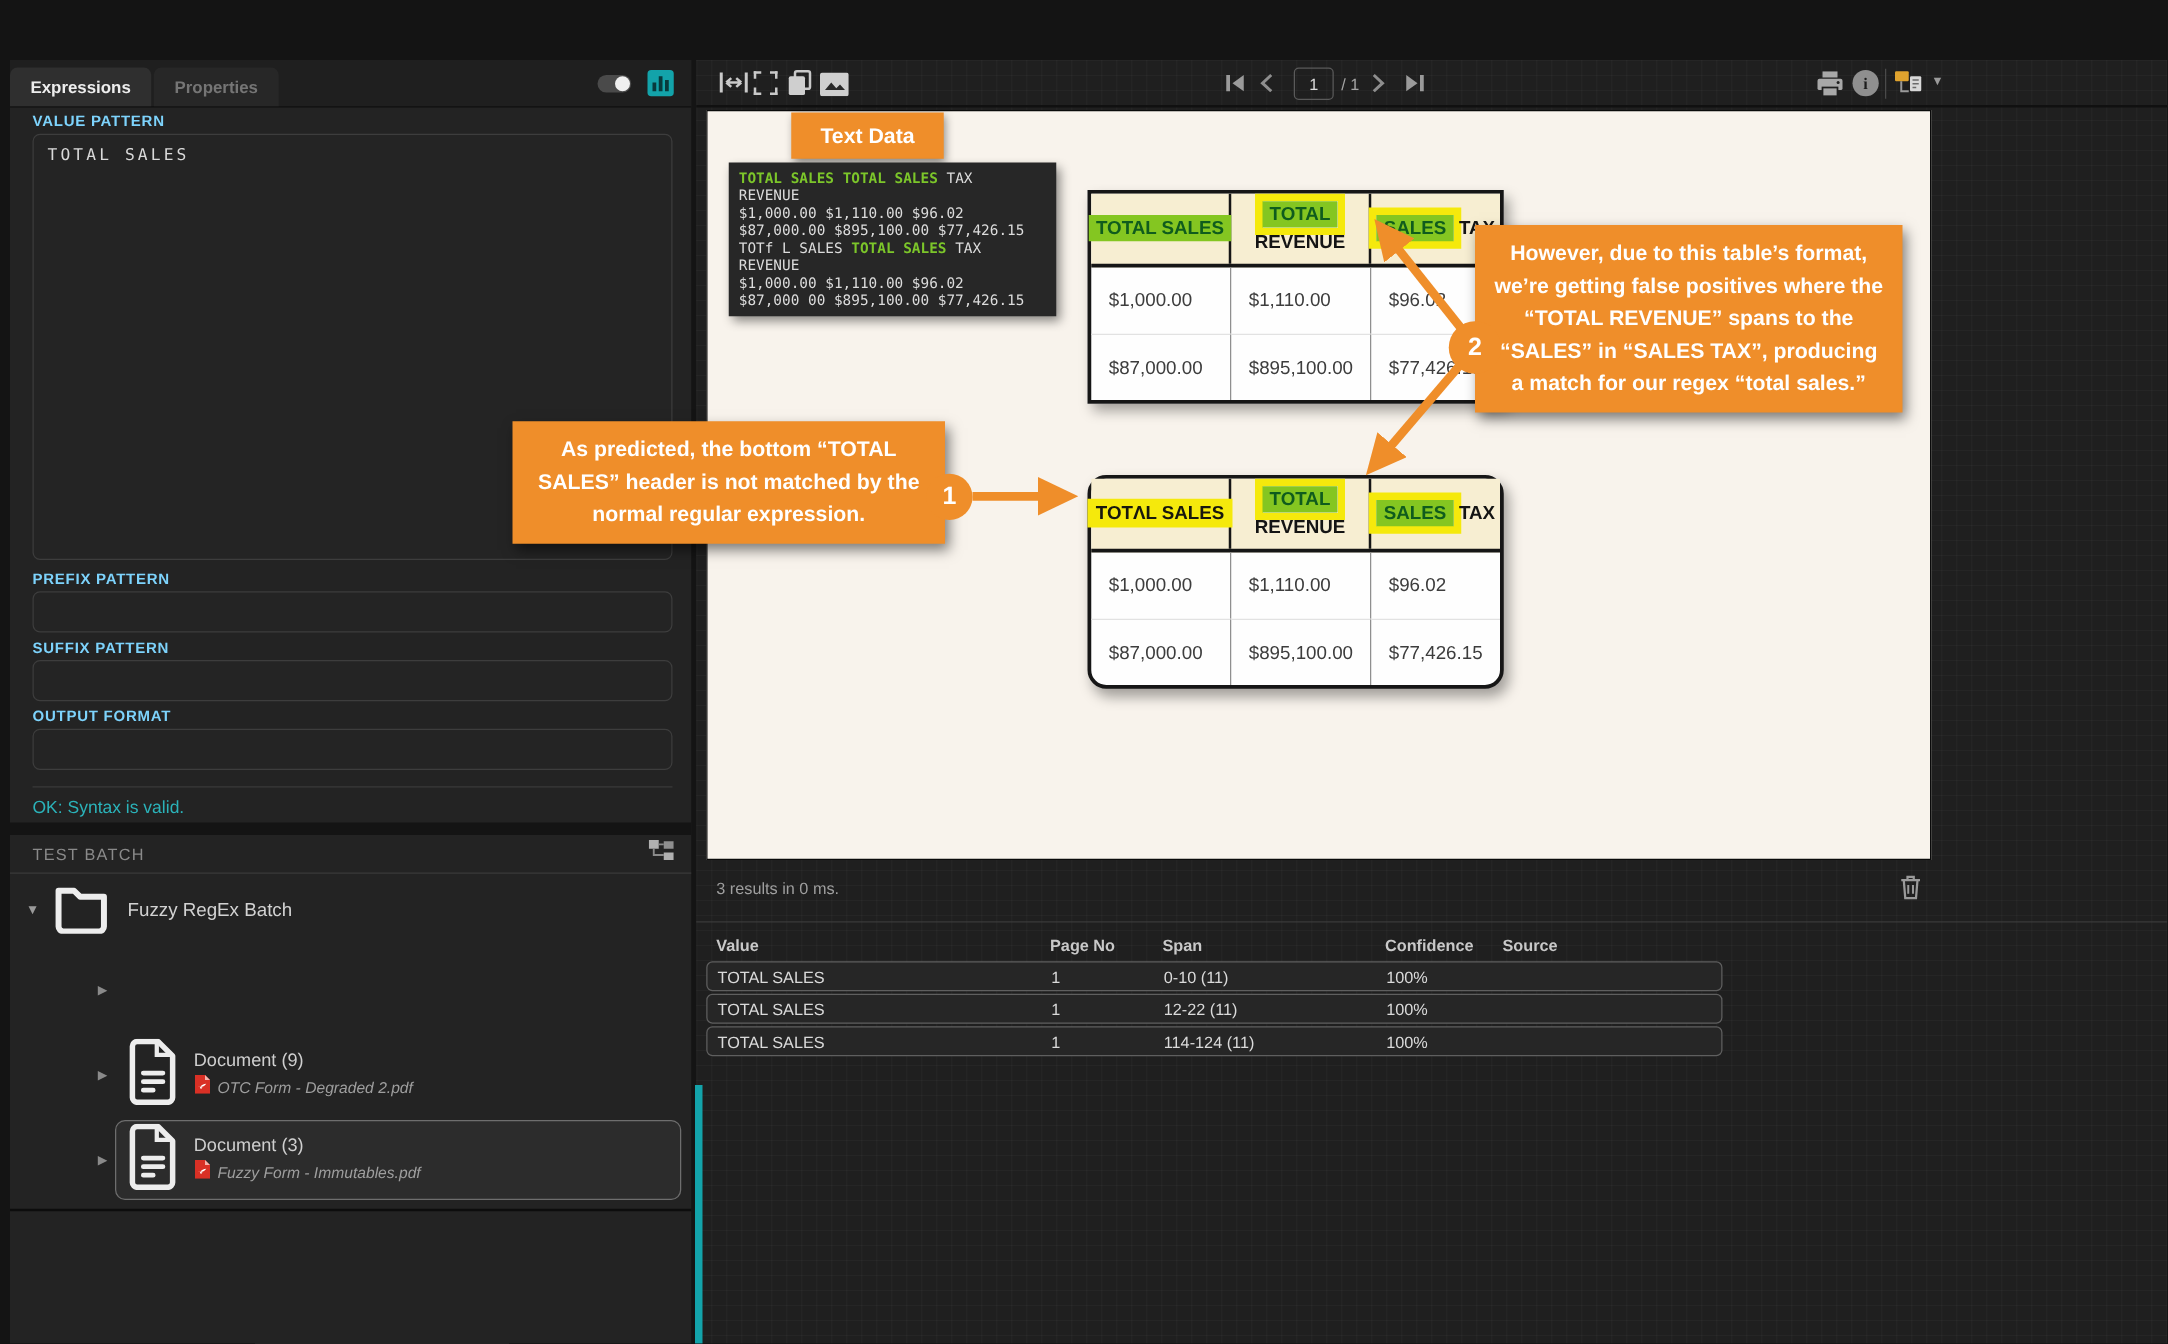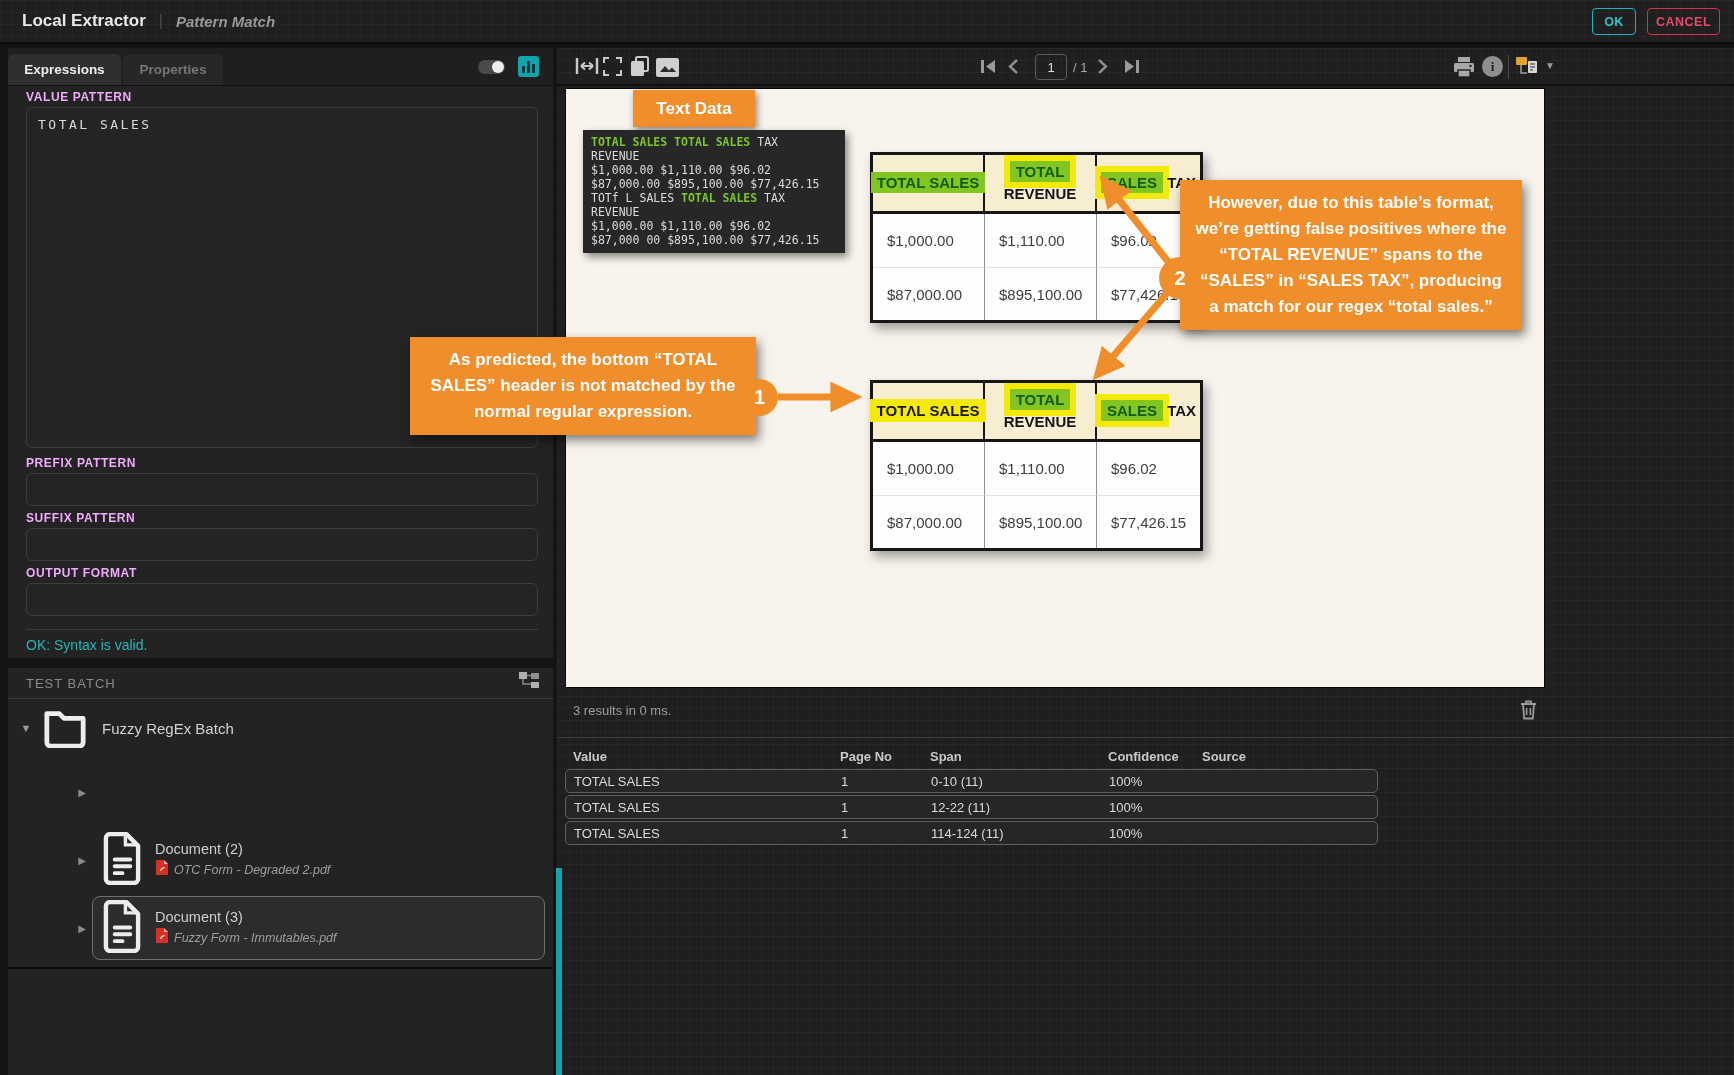--- a/index.html
+++ b/index.html
@@ -27,21 +27,21 @@
   #left-panel { position:absolute; left:8px; top:48px; width:545px; height:1027px; background:#232323; z-index:3; }
   #tabs-row { position:absolute; left:0; top:0; width:545px; height:38px; background:#1f1f1f; border-bottom:1px solid #101010; }
   .tab { position:absolute; bottom:0; height:31px; border-radius:6px 6px 0 0; display:flex; align-items:center; justify-content:center; font-size:13.5px; cursor:pointer; }
   #tab-expressions { left:0; width:113px; background:#2f2f2f; color:#ededed; font-weight:bold; }
   #tab-properties { left:115px; width:100px; background:#272727; color:#757575; font-weight:bold;margin-top:25px; }
   #compare-toggle { position:absolute; right:48px; top:12px; width:27px; height:14px; border-radius:8px; background:#4a4a4a; cursor:pointer; }
   #compare-toggle .knob { position:absolute; right:1px; top:1px; width:12px; height:12px; border-radius:50%; background:#efefef; }
   #chart-btn { position:absolute; right:14px; top:8px; width:21px; height:21px; background:#13a3aa; border-radius:3px; display:flex; align-items:flex-end; justify-content:center; gap:2px; padding:4px 3px; cursor:pointer; }
   #chart-btn i { display:block; width:3px; background:#083a3d; }
 
-  .fld-label { position:absolute; left:18px; font-size:12px; font-weight:bold; letter-spacing:0.6px; color:#f0abfc; }
+  .fld-label { position:absolute; left:18px; font-size:12px; font-weight:bold; letter-spacing:0.6px; color:#7dd3fc; }
   .fld-box { position:absolute; left:18px; width:512px; background:#242424; border:1px solid #3d3d3d; border-radius:6px; color:#d9d9d9; resize:none; outline:none; }
   #value-pattern-input { top:59px; height:341px; font-family:"DejaVu Sans Mono",monospace; font-size:13px; letter-spacing:2.5px; padding:9px 11px; }
   .small-input { height:33px; font-size:13px; padding:0 10px; font-family:"DejaVu Sans Mono",monospace; }
   #expr-divider { position:absolute; left:18px; top:581px; width:512px; height:1px; background:#3a3a3a; }
   #syntax-status { position:absolute; left:18px; top:589px; font-size:14px; color:#2bb3ba; }
 
   #panel-gap { position:absolute; left:0; top:610px; width:545px; height:10px; background:#141414; }
   #batch-label { position:absolute; left:18px; top:628px; font-size:13px; letter-spacing:1px; color:#8a8a8a; }
   #batch-icon { position:absolute; right:14px; top:624px; cursor:pointer; }
   #batch-divider { position:absolute; left:0; top:650px; width:545px; height:1px; background:#3a3a3a; }
@@ -95,21 +95,21 @@
   #teal-scrollbar { position:absolute; left:556px; top:868px; width:6px; height:207px; background:#13a3aa; z-index:5; cursor:pointer; }
 
   
   .ov { position:absolute; z-index:6; }
   #text-data-label { left:633px; top:90px; width:122px; height:37px; background:#ef8e2a; color:#fff; font-size:17px; font-weight:bold; display:flex; align-items:center; justify-content:center; box-shadow:2px 3px 7px rgba(0,0,0,0.45); }
   #text-block { left:583px; top:130px; width:262px; background:#272727; padding:5px 8px 6px; font-family:"DejaVu Sans Mono",monospace; font-size:11.5px; line-height:14px; color:#dcdcdc; box-shadow:3px 4px 8px rgba(0,0,0,0.45); }
   #text-block .tmatch { color:#7cc62a; font-weight:bold; }
 
   .doc-table { background:#fefefe; border:3px solid #161616; box-shadow:4px 6px 10px rgba(0,0,0,0.35); width:333px; }
   #table-top { left:870px; top:152px; }
-  #table-bottom { left:870px; top:380px; }
+  #table-bottom { left:870px; top:380px;border-radius:15px; }
   .thead { display:grid; grid-template-columns:112px 112px 103px; background:#f7eed2; border-bottom:3px solid #161616; }
   .th { border-right:2px solid #161616; min-height:53px; display:flex; flex-direction:column; align-items:center; justify-content:center; padding:6px 2px; }
   .th:last-child { border-right:none; }
   .hl-line { margin:2px 0; white-space:nowrap; }
   .seg { font-size:15px; font-weight:bold; }
   .h-green { background:#84c621; color:#0f5c1d; padding:2px 6px; }
   .h-green-yellow { background:#84c621; color:#0f5c1d; padding:2px 6px; box-shadow:0 0 0 6px #f5e90c; }
   .h-yellow { background:#f5e90c; color:#17170e; padding:3px 7px; }
   .h-none { color:#141414; padding:2px 0; }
   .tbody { display:grid; grid-template-columns:112px 112px 103px; }
@@ -123,29 +123,20 @@
   .num-circle { position:absolute; z-index:10; background:#ef8e2a; color:#fff; border-radius:50%; display:flex; align-items:center; justify-content:center; font-size:20px; font-weight:bold; }
   #circle-1 { left:741px; top:379px; width:37px; height:37px; }
   #circle-2 { left:1159px; top:257px; width:42px; height:42px; }
   #arrows { position:absolute; left:0; top:0; width:1734px; height:1075px; z-index:9; pointer-events:none; }
 </style>
 </head>
 <body>
 
 <div id="app">
 
-  <header id="topbar" class="grid-bg">
-    <span id="app-title">Local Extractor</span>
-    <span id="title-sep">|</span>
-    <span id="app-subtitle">Pattern Match</span>
-    <div id="topbar-actions">
-      <div class="tb-btn" id="ok-btn">OK</div>
-      <div class="tb-btn" id="cancel-btn">CANCEL</div>
-    </div>
-  </header>
 
   <aside id="left-panel">
     <div id="tabs-row">
       <div class="tab" id="tab-expressions">Expressions</div>
       <div class="tab" id="tab-properties">Properties</div>
       <div id="compare-toggle">
           <span class="knob"></span>
         </div>
       <div id="chart-btn">
         <i style="height:7px"></i>
@@ -200,21 +191,21 @@
     <span class="doc-caret">▶</span>
     <div class="selbox">
       <span class="doc-icon">
         <svg width="39" height="53" viewBox="0 0 40 54">
                 <path d="M7 2 h17 l12 12 v34 a4 4 0 0 1 -4 4 H7 a4 4 0 0 1 -4 -4 V6 a4 4 0 0 1 4 -4 z" fill="none" stroke="#ededed" stroke-width="4.5" stroke-linejoin="round"></path>
                 <path d="M23 3 v10 h11" fill="none" stroke="#ededed" stroke-width="3.5"></path>
                 <path d="M12 28 h16 M12 35 h16 M12 42 h8" stroke="#ededed" stroke-width="4" stroke-linecap="round"></path>
               </svg>
       </span>
       <div class="doc-text">
-        <div class="doc-name">Document (2)</div>
+        <div class="doc-name">Document (9)</div>
         <div class="doc-file-row">
           <span class="pdf-icon">
             <svg width="13" height="15" viewBox="0 0 13 15">
                     <path d="M1 0 h8 l4 4 v11 H1 z" fill="#d93025"></path>
                     <path d="M9 0 l4 4 h-4 z" fill="#f4b4ae"></path>
                     <path d="M3 9 c2 1 5 1 7 -2 c-2 0 -4 1 -5 3 c0 1 1 1.5 2 0 z" fill="#ffffff"></path>
                   </svg>
           </span>
           <span class="doc-file">OTC Form - Degraded 2.pdf</span>
         </div>

